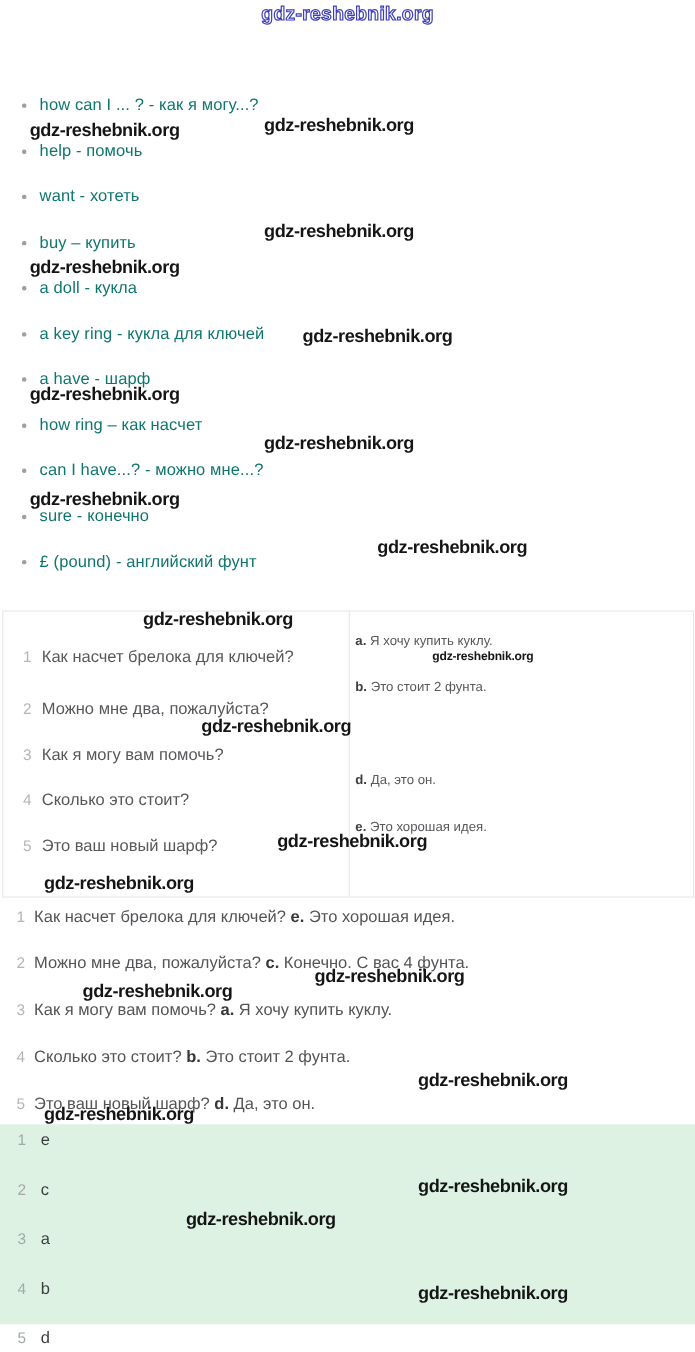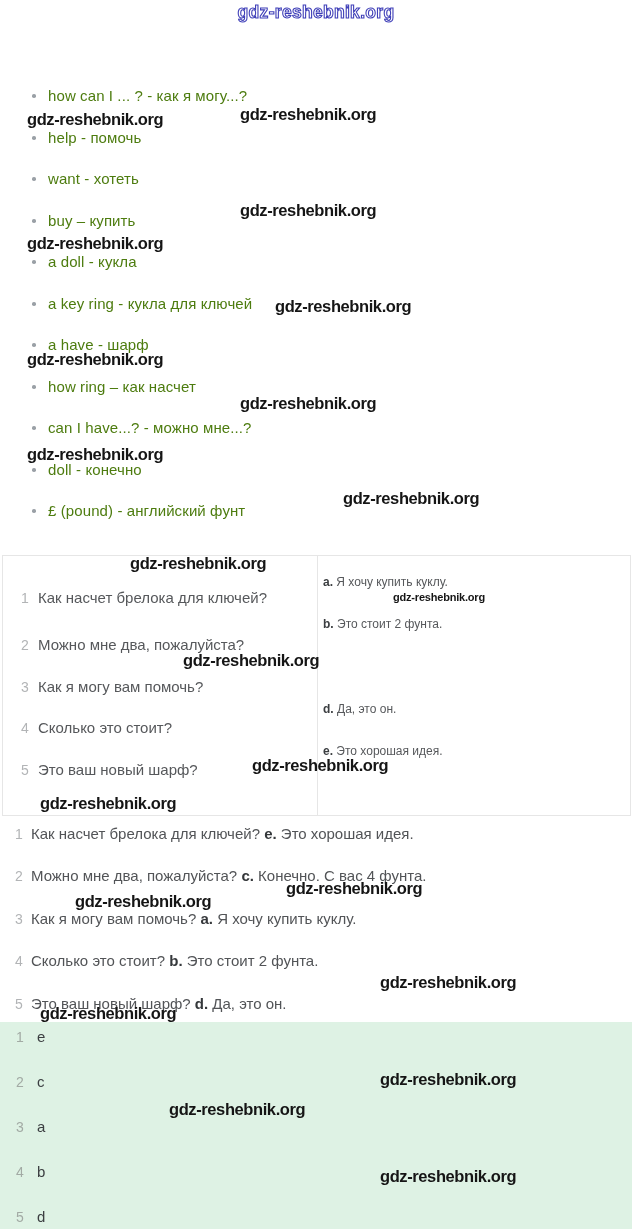--- a/index.html
+++ b/index.html
@@ -16,21 +16,21 @@
   .wm-small{font-size:11px;letter-spacing:-0.2px;}
   .wm-blue{
     top:2px;left:50%;transform:translateX(-50%);
     font-size:17.5px;letter-spacing:0.3px;
     color:#3f3fb8;
     -webkit-text-fill-color:#ffffff;
     -webkit-text-stroke:1.1px #3f3fb8;
   }
   
   .vocab-item{
-    position:absolute;left:48px;font-size:15px;color:#4d7c0f;
+    position:absolute;left:36px;font-size:15px;color:#0f766e;
     white-space:nowrap;letter-spacing:0.1px;
   }
   .vocab-item .bullet{
     position:absolute;left:-16px;top:7px;width:3.5px;height:3.5px;
     border-radius:50%;background:#9aa0a6;
   }
   
   .match-table{
     position:absolute;left:2px;top:555px;width:627px;height:259px;
     border:1px solid #e6e6e6;background:#fff;
@@ -45,21 +45,21 @@
   .opt-row .letter{font-weight:700;color:#3b3e41;}
   .opt-row .text{color:#56585b;}
   
   .sol-row{position:absolute;left:15px;white-space:nowrap;font-size:15px;}
   .sol-row .num{display:inline-block;width:16px;color:#b2b4b6;font-size:14px;}
   .sol-row .q{color:#525457;}
   .sol-row .letter{font-weight:700;color:#35383b;}
   .sol-row .a{color:#525457;}
   
   .answer-key{
-    position:absolute;left:0;top:1022px;width:632px;height:207px;
+    position:absolute;left:0;top:1022px;width:632px;height:182px;
     background:#def2e4;
   }
   .key-row{position:absolute;left:16px;white-space:nowrap;font-size:15px;}
   .key-row .num{display:inline-block;width:21px;color:#a2aaa4;font-size:14px;}
   .key-row .letter{color:#3b3e41;}
 </style>
 </head>
 <body>
 
 <div class="page">
@@ -69,21 +69,21 @@
   <div>
     <div class="vocab-item" style="top:87px"><span class="bullet"></span><span>how can I ... ? - как я могу...?</span></div>
     <div class="vocab-item" style="top:129px"><span class="bullet"></span><span>help - помочь</span></div>
     <div class="vocab-item" style="top:170px"><span class="bullet"></span><span>want - хотеть</span></div>
     <div class="vocab-item" style="top:212px"><span class="bullet"></span><span>buy – купить</span></div>
     <div class="vocab-item" style="top:253px"><span class="bullet"></span><span>a doll - кукла</span></div>
     <div class="vocab-item" style="top:295px"><span class="bullet"></span><span>a key ring - кукла для ключей</span></div>
     <div class="vocab-item" style="top:336px"><span class="bullet"></span><span>a have - шарф</span></div>
     <div class="vocab-item" style="top:378px"><span class="bullet"></span><span>how ring – как насчет</span></div>
     <div class="vocab-item" style="top:419px"><span class="bullet"></span><span>can I have...? - можно мне...?</span></div>
-    <div class="vocab-item" style="top:461px"><span class="bullet"></span><span>doll - конечно</span></div>
+    <div class="vocab-item" style="top:461px"><span class="bullet"></span><span>sure - конечно</span></div>
     <div class="vocab-item" style="top:502px"><span class="bullet"></span><span>£ (pound) - английский фунт</span></div>
   </div>
 
   <div class="match-table">
     <div class="divider"></div>
 
     <div class="q-row" style="top:33px"><span class="num">1</span><span class="text">Как насчет брелока для ключей?</span></div>
     <div class="q-row" style="top:80px"><span class="num">2</span><span class="text">Можно мне два, пожалуйста?</span></div>
     <div class="q-row" style="top:122px"><span class="num">3</span><span class="text">Как я могу вам помочь?</span></div>
     <div class="q-row" style="top:163px"><span class="num">4</span><span class="text">Сколько это стоит?</span></div>

